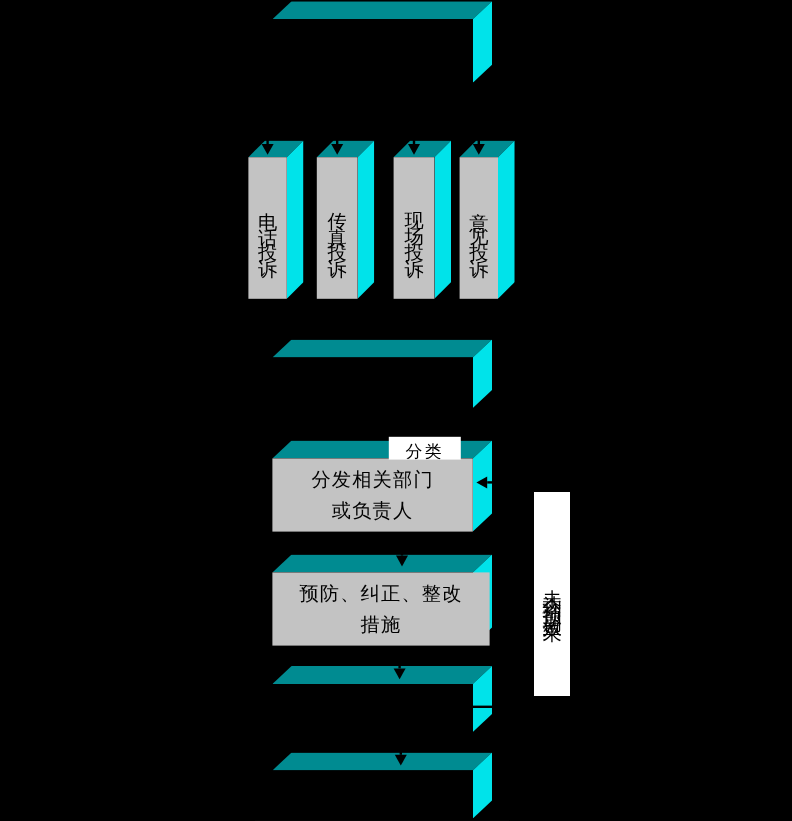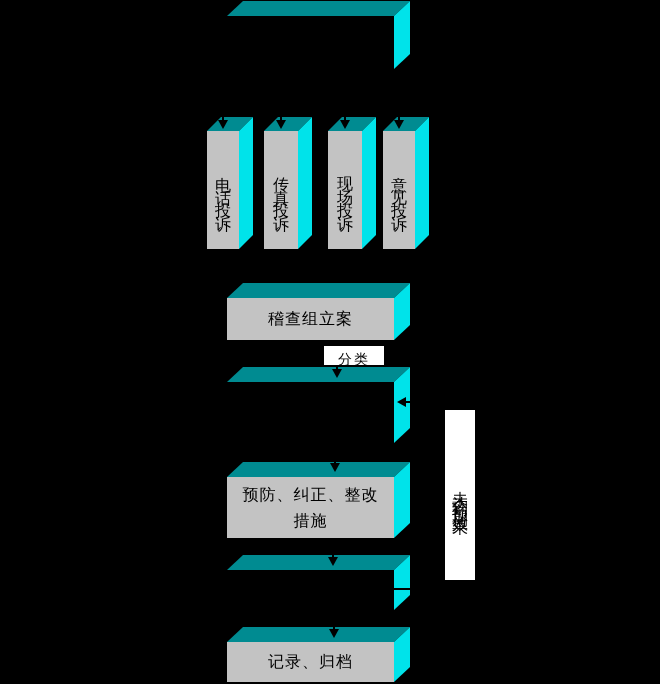--- a/index.html
+++ b/index.html
@@ -73,36 +73,36 @@
     <div class="face side" style="left:362px;top:117px;height:132px;"></div>
     <div class="face front vtext" style="left:328px;top:131px;width:34px;height:118px;">现场投诉</div>
 
     <div class="face top" style="left:383px;top:117px;width:46px;"></div>
     <div class="face side" style="left:415px;top:117px;height:132px;"></div>
     <div class="face front vtext" style="left:383px;top:131px;width:32px;height:118px;">意见投诉</div>
   </div>
 
   <div class="face top" style="left:227px;top:283px;width:183px;"></div>
   <div class="face side" style="left:394px;top:283px;height:57px;"></div>
-  <div class="face front" style="left:227px;top:298px;width:167px;height:42px;">稽查组立案</div>
 
   <div class="face top" style="left:227px;top:367px;width:183px;"></div>
   <div class="face side" style="left:394px;top:367px;height:76px;"></div>
+  <div class="face front" style="left:227px;top:382px;width:167px;height:61px;">分发相关部门
+或负责人</div>
 
   <div class="face top" style="left:227px;top:462px;width:183px;"></div>
   <div class="face side" style="left:394px;top:462px;height:76px;"></div>
-  <div class="face front" style="left:227px;top:477px;width:167px;height:61px;">预防、纠正、整改
+  <div class="face front" style="left:227px;top:477px;width:181px;height:61px;">预防、纠正、整改
 措施</div>
 
   <div class="face top" style="left:227px;top:555px;width:183px;"></div>
   <div class="face side" style="left:394px;top:555px;height:55px;"></div>
 
   <div class="face top" style="left:227px;top:627px;width:183px;"></div>
   <div class="face side" style="left:394px;top:627px;height:55px;"></div>
-  <div class="face front" style="left:227px;top:642px;width:167px;height:40px;">记录、归档</div>
 
   <div class="shaft-v" style="left:222px;top:103px;height:17px;"></div>
   <div class="head-down" style="left:218px;top:120px;"></div>
   <div class="shaft-v" style="left:280px;top:103px;height:17px;"></div>
   <div class="head-down" style="left:276px;top:120px;"></div>
   <div class="shaft-v" style="left:344px;top:103px;height:17px;"></div>
   <div class="head-down" style="left:340px;top:120px;"></div>
   <div class="shaft-v" style="left:398px;top:103px;height:17px;"></div>
   <div class="head-down" style="left:394px;top:120px;"></div>
 
@@ -116,19 +116,19 @@
   <div class="head-down" style="left:328px;top:557px;"></div>
 
   <div class="shaft-v" style="left:333px;top:611px;height:18px;"></div>
   <div class="head-down" style="left:329px;top:629px;"></div>
 
   <div class="shaft-h" style="left:394px;top:588px;width:66px;"></div>
   <div class="shaft-v" style="left:458px;top:402px;height:188px;"></div>
   <div class="shaft-h" style="left:406px;top:401px;width:54px;"></div>
   <div class="head-left" style="left:397px;top:397px;"></div>
 
-  <div class="flag classify" style="left:324px;top:346px;width:60px;height:19px;">分类</div>
+  <div class="flag classify" style="left:324px;top:364px;width:60px;height:19px;">分类</div>
 
   <div class="flag feedback" style="left:445px;top:410px;width:30px;height:170px;">
     <span>未达到预期效果</span>
   </div>
 
 </div>
 
 </body></html>

